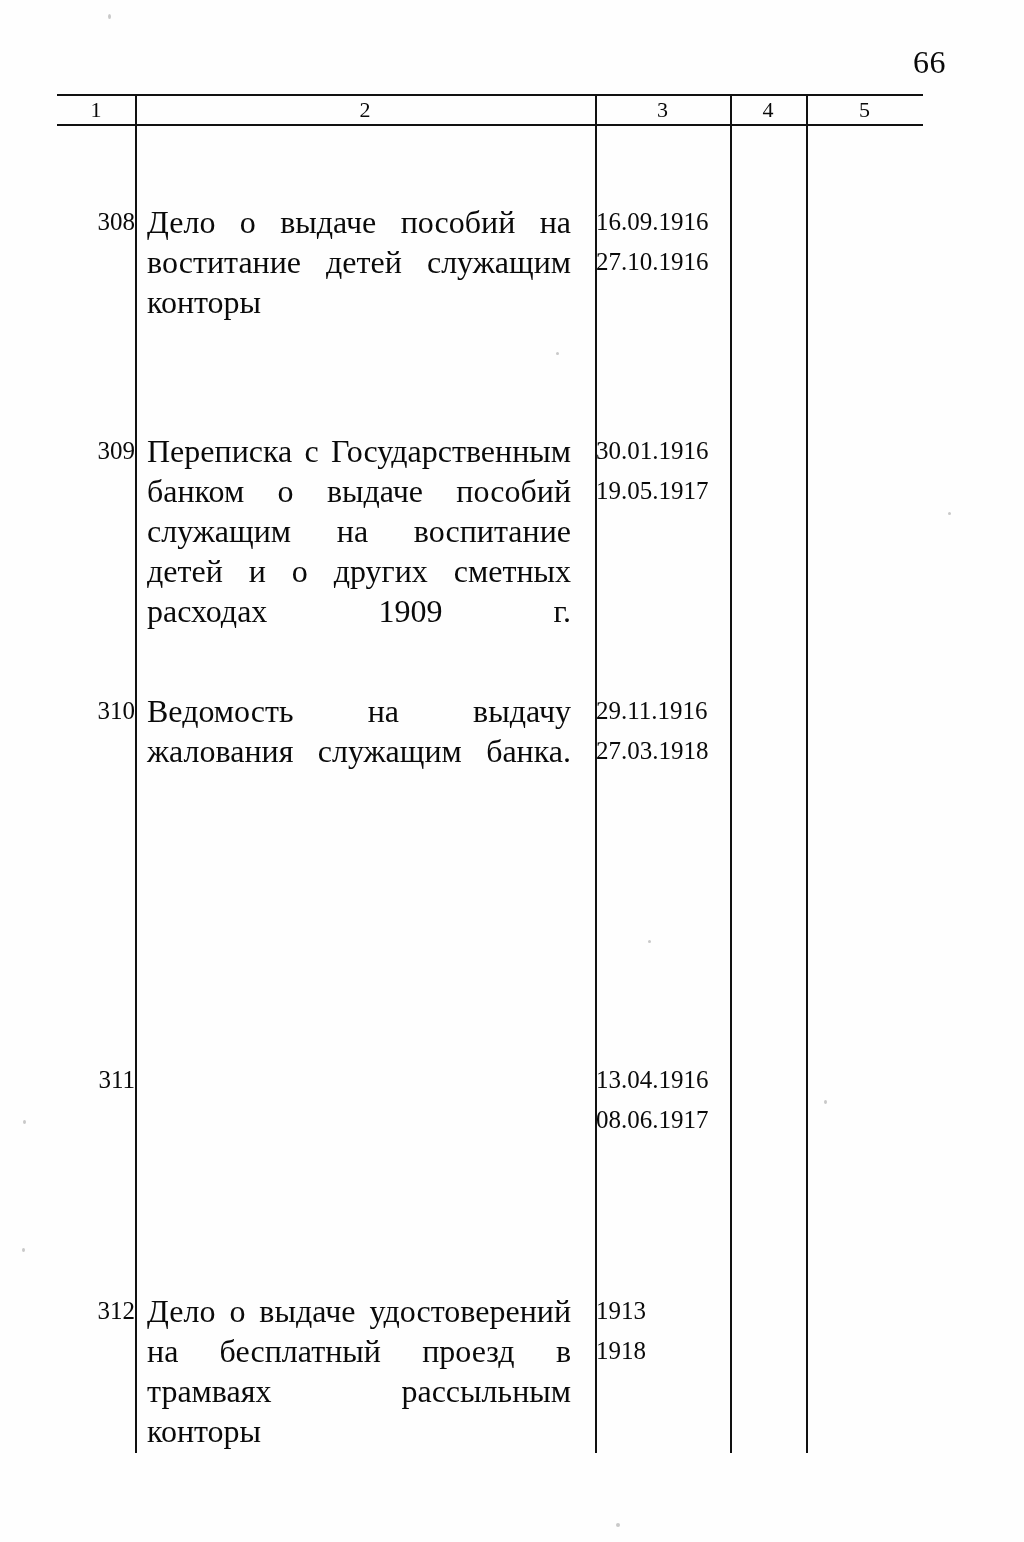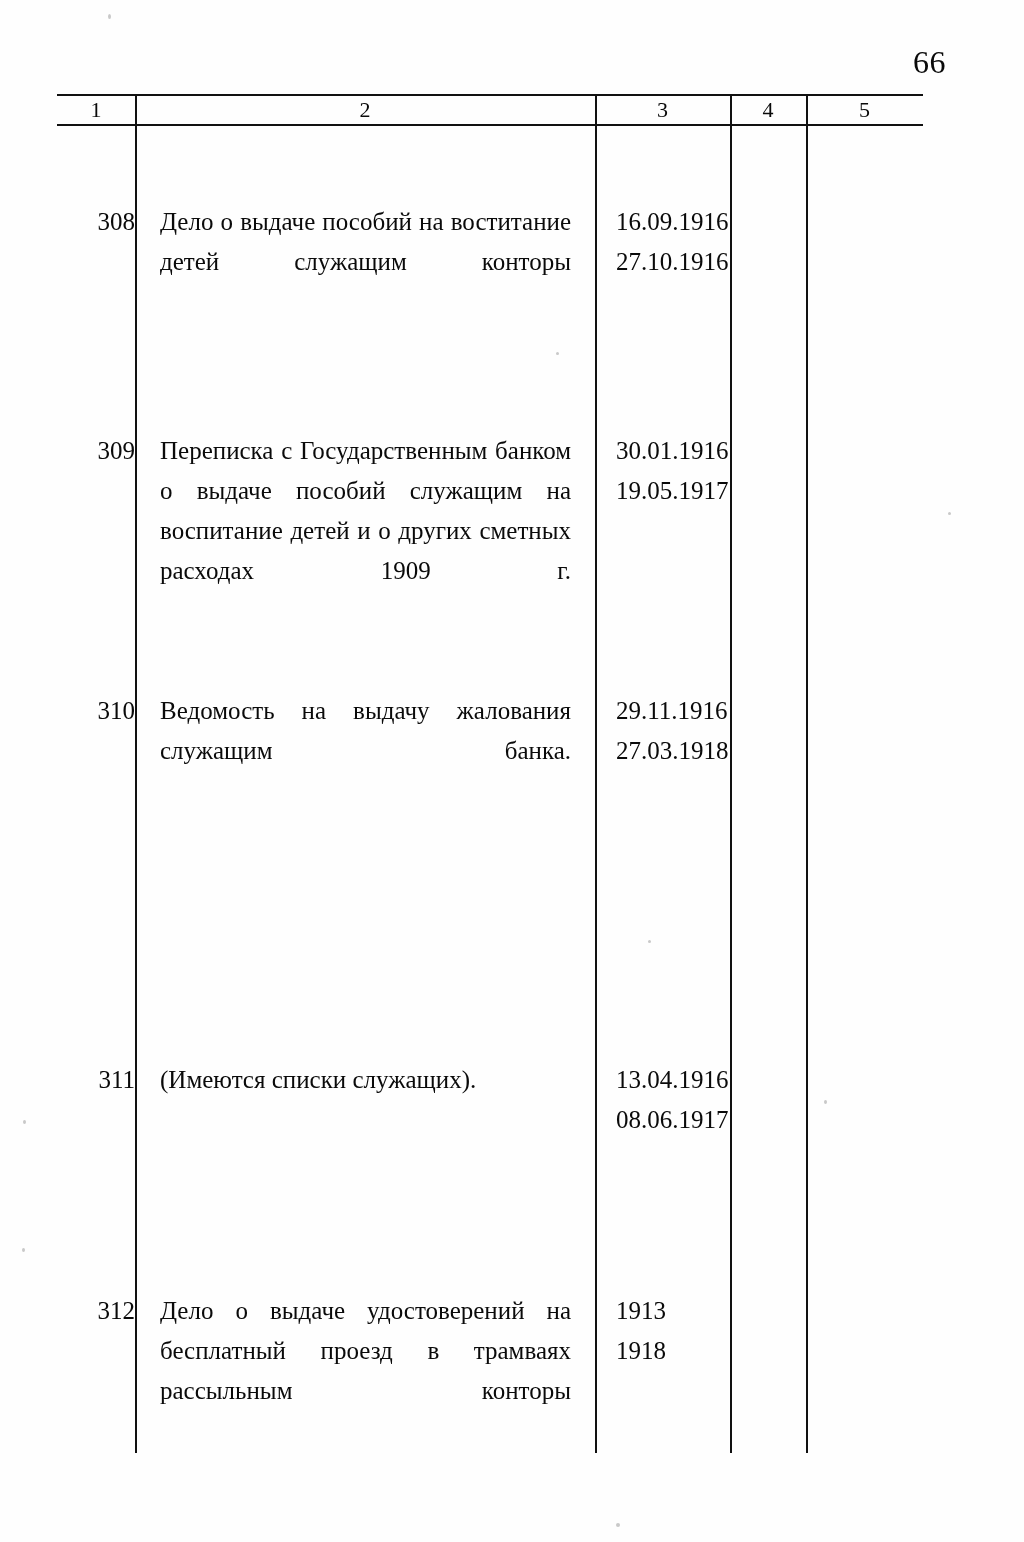--- a/index.html
+++ b/index.html
@@ -105,40 +105,40 @@
     text-align: right;
     font-size: 25px;
     line-height: 40px;
   }
 
   .cell-title {
     position: absolute;
     left: 78px;
     width: 460px;
     box-sizing: border-box;
-    padding: 0 24px 0 25px;
-    font-size: 25px;
+    padding: 0 24px 0 12px;
+    font-size: 32px;
     line-height: 40px;
     text-align: justify;
     text-justify: inter-word;
   }
   .cell-title p {
     margin: 0;
     text-align: justify;
   }
   
   .cell-title p.flow::after {
     content: "";
     display: inline-block;
     width: 100%;
   }
 
   .cell-dates {
     position: absolute;
-    left: 558px;
+    left: 538px;
     width: 135px;
     box-sizing: border-box;
     padding-left: 1px;
     font-size: 25px;
     line-height: 40px;
   }
   .cell-dates div { white-space: nowrap; }
 
   .cell-blank-4 {
     position: absolute;
@@ -229,21 +229,20 @@
           <div>29.11.1916</div>
           <div>27.03.1918</div>
         </div>
         <div class="cell-blank-4"></div>
         <div class="cell-blank-5"></div>
       </div>
 
       <div class="row row-311">
         <div class="cell-num">311</div>
         <div class="cell-title">
-          <p>(Имеются списки служащих).</p>
         </div>
         <div class="cell-dates">
           <div>13.04.1916</div>
           <div>08.06.1917</div>
         </div>
         <div class="cell-blank-4"></div>
         <div class="cell-blank-5"></div>
       </div>
 
       <div class="row row-312">

